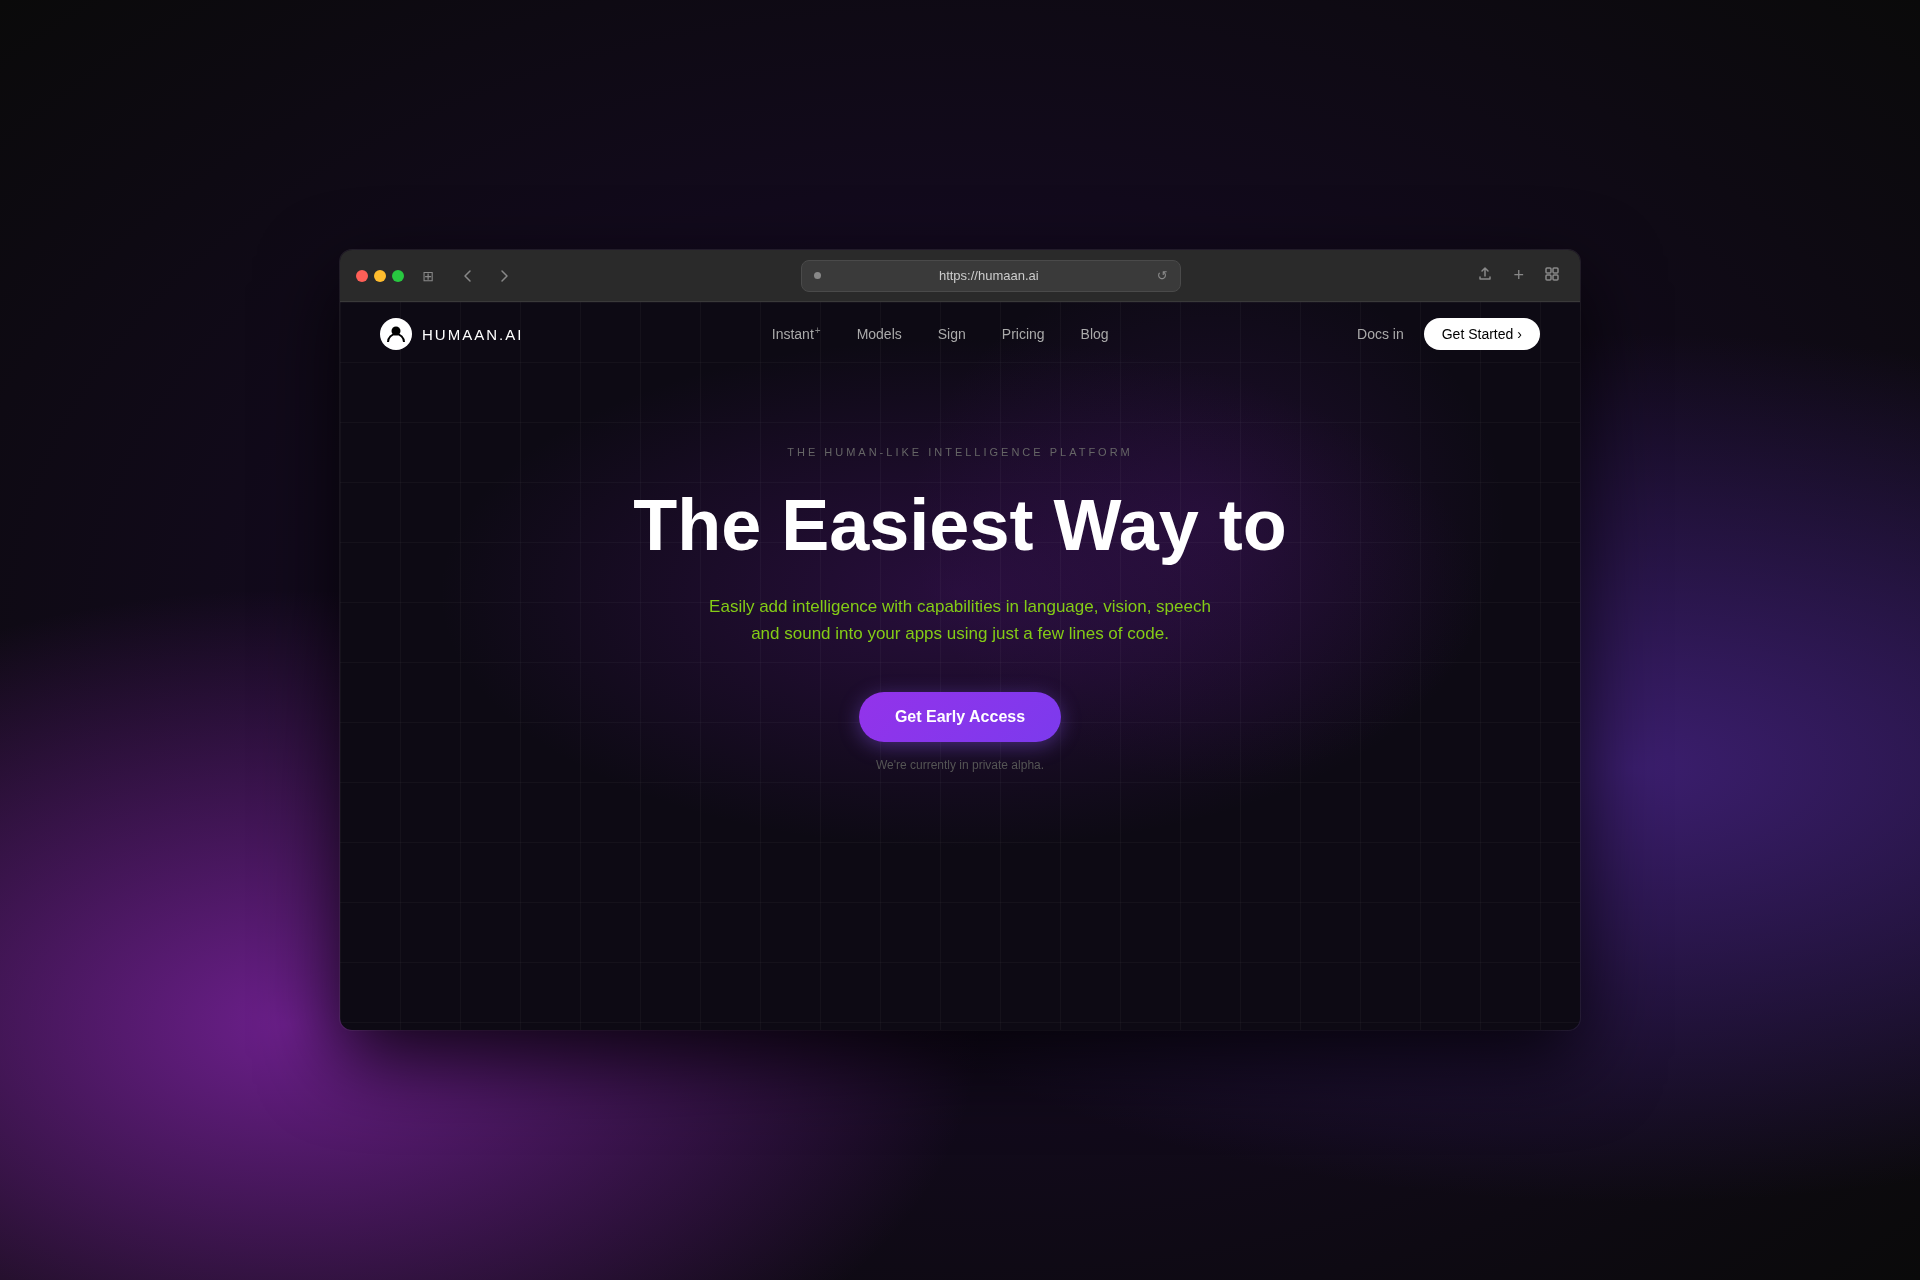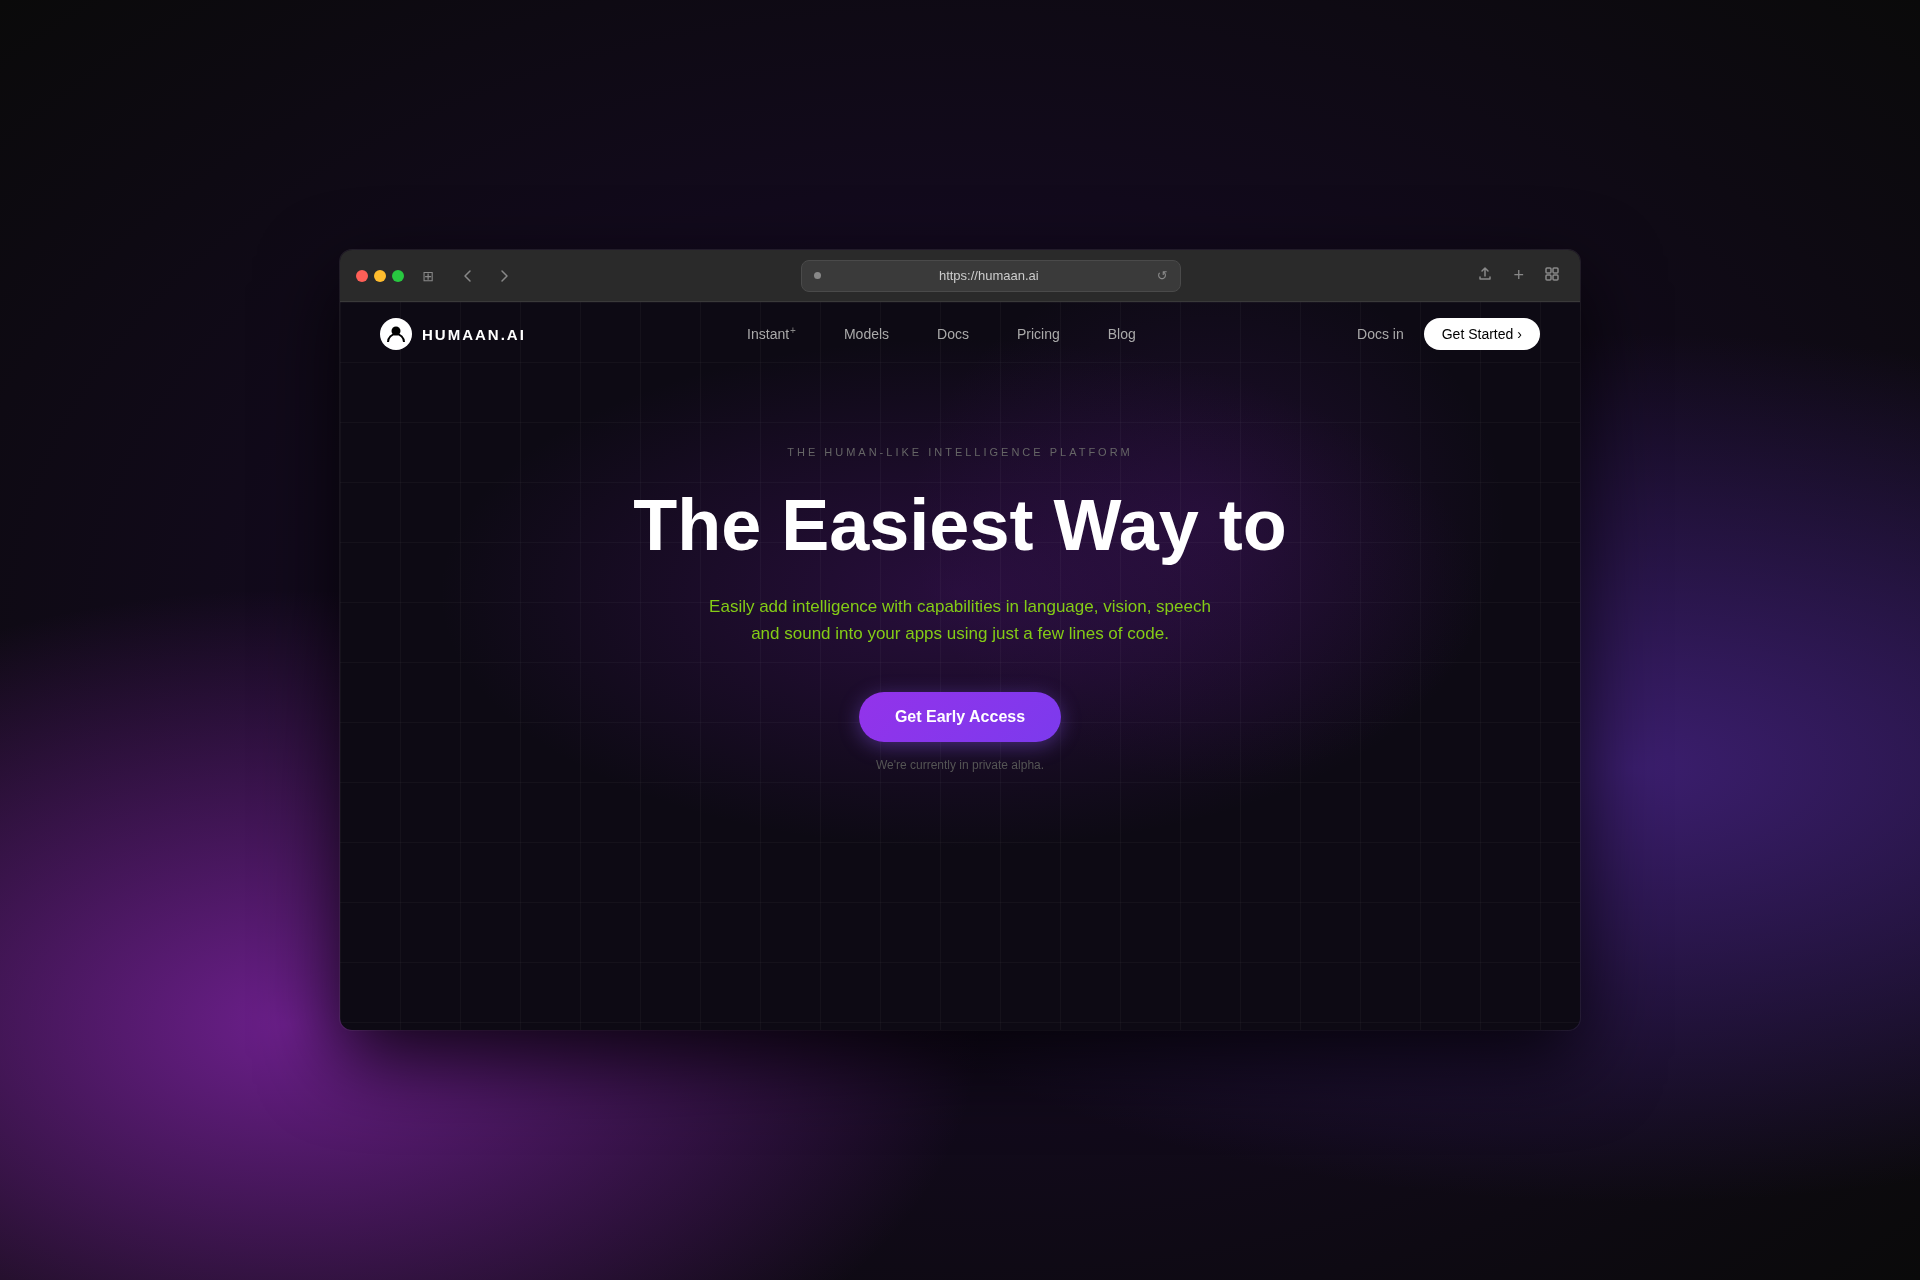--- a/index.html
+++ b/index.html
@@ -197,29 +197,29 @@
     }
 
     .logo-icon svg {
       width: 22px;
       height: 22px;
     }
 
     .logo-text {
       color: #fff;
       font-size: 15px;
-      font-weight: 700;
+      font-weight: 400;
       letter-spacing: 2px;
       text-transform: uppercase;
     }
 
     .nav-links {
       display: flex;
       align-items: center;
-      gap: 48px;
+      gap: 36px;
       list-style: none;
       justify-content: center;
     }
 
     .nav-link {
       color: #aaa;
       text-decoration: none;
       font-size: 14px;
       cursor: pointer;
       transition: color 0.2s;
@@ -391,21 +391,21 @@
             <circle cx="11" cy="8" r="4.5" fill="#000"></circle>
             <path d="M3 19c0-4.4 3.6-8 8-8s8 3.6 8 8" stroke="#000" stroke-width="2" fill="none"></path>
           </svg>
         </div>
         <span class="logo-text">HUMAAN.AI</span>
       </a>
 
       <ul class="nav-links">
         <li><a class="nav-link"><span>Instant</span><sup class="nav-link-plus">+</sup></a></li>
         <li><a class="nav-link">Models</a></li>
-        <li><a class="nav-link">Docs</a></li>
+        <li><a class="nav-link">Sign</a></li>
         <li><a class="nav-link">Pricing</a></li>
         <li><a class="nav-link">Blog</a></li>
       </ul>
 
       <div class="nav-actions">
         <button class="sign-in-btn">Docs in</button>
         <button class="get-started-btn">
           <span>Get Started</span>
           <span> ›</span>
         </button>

